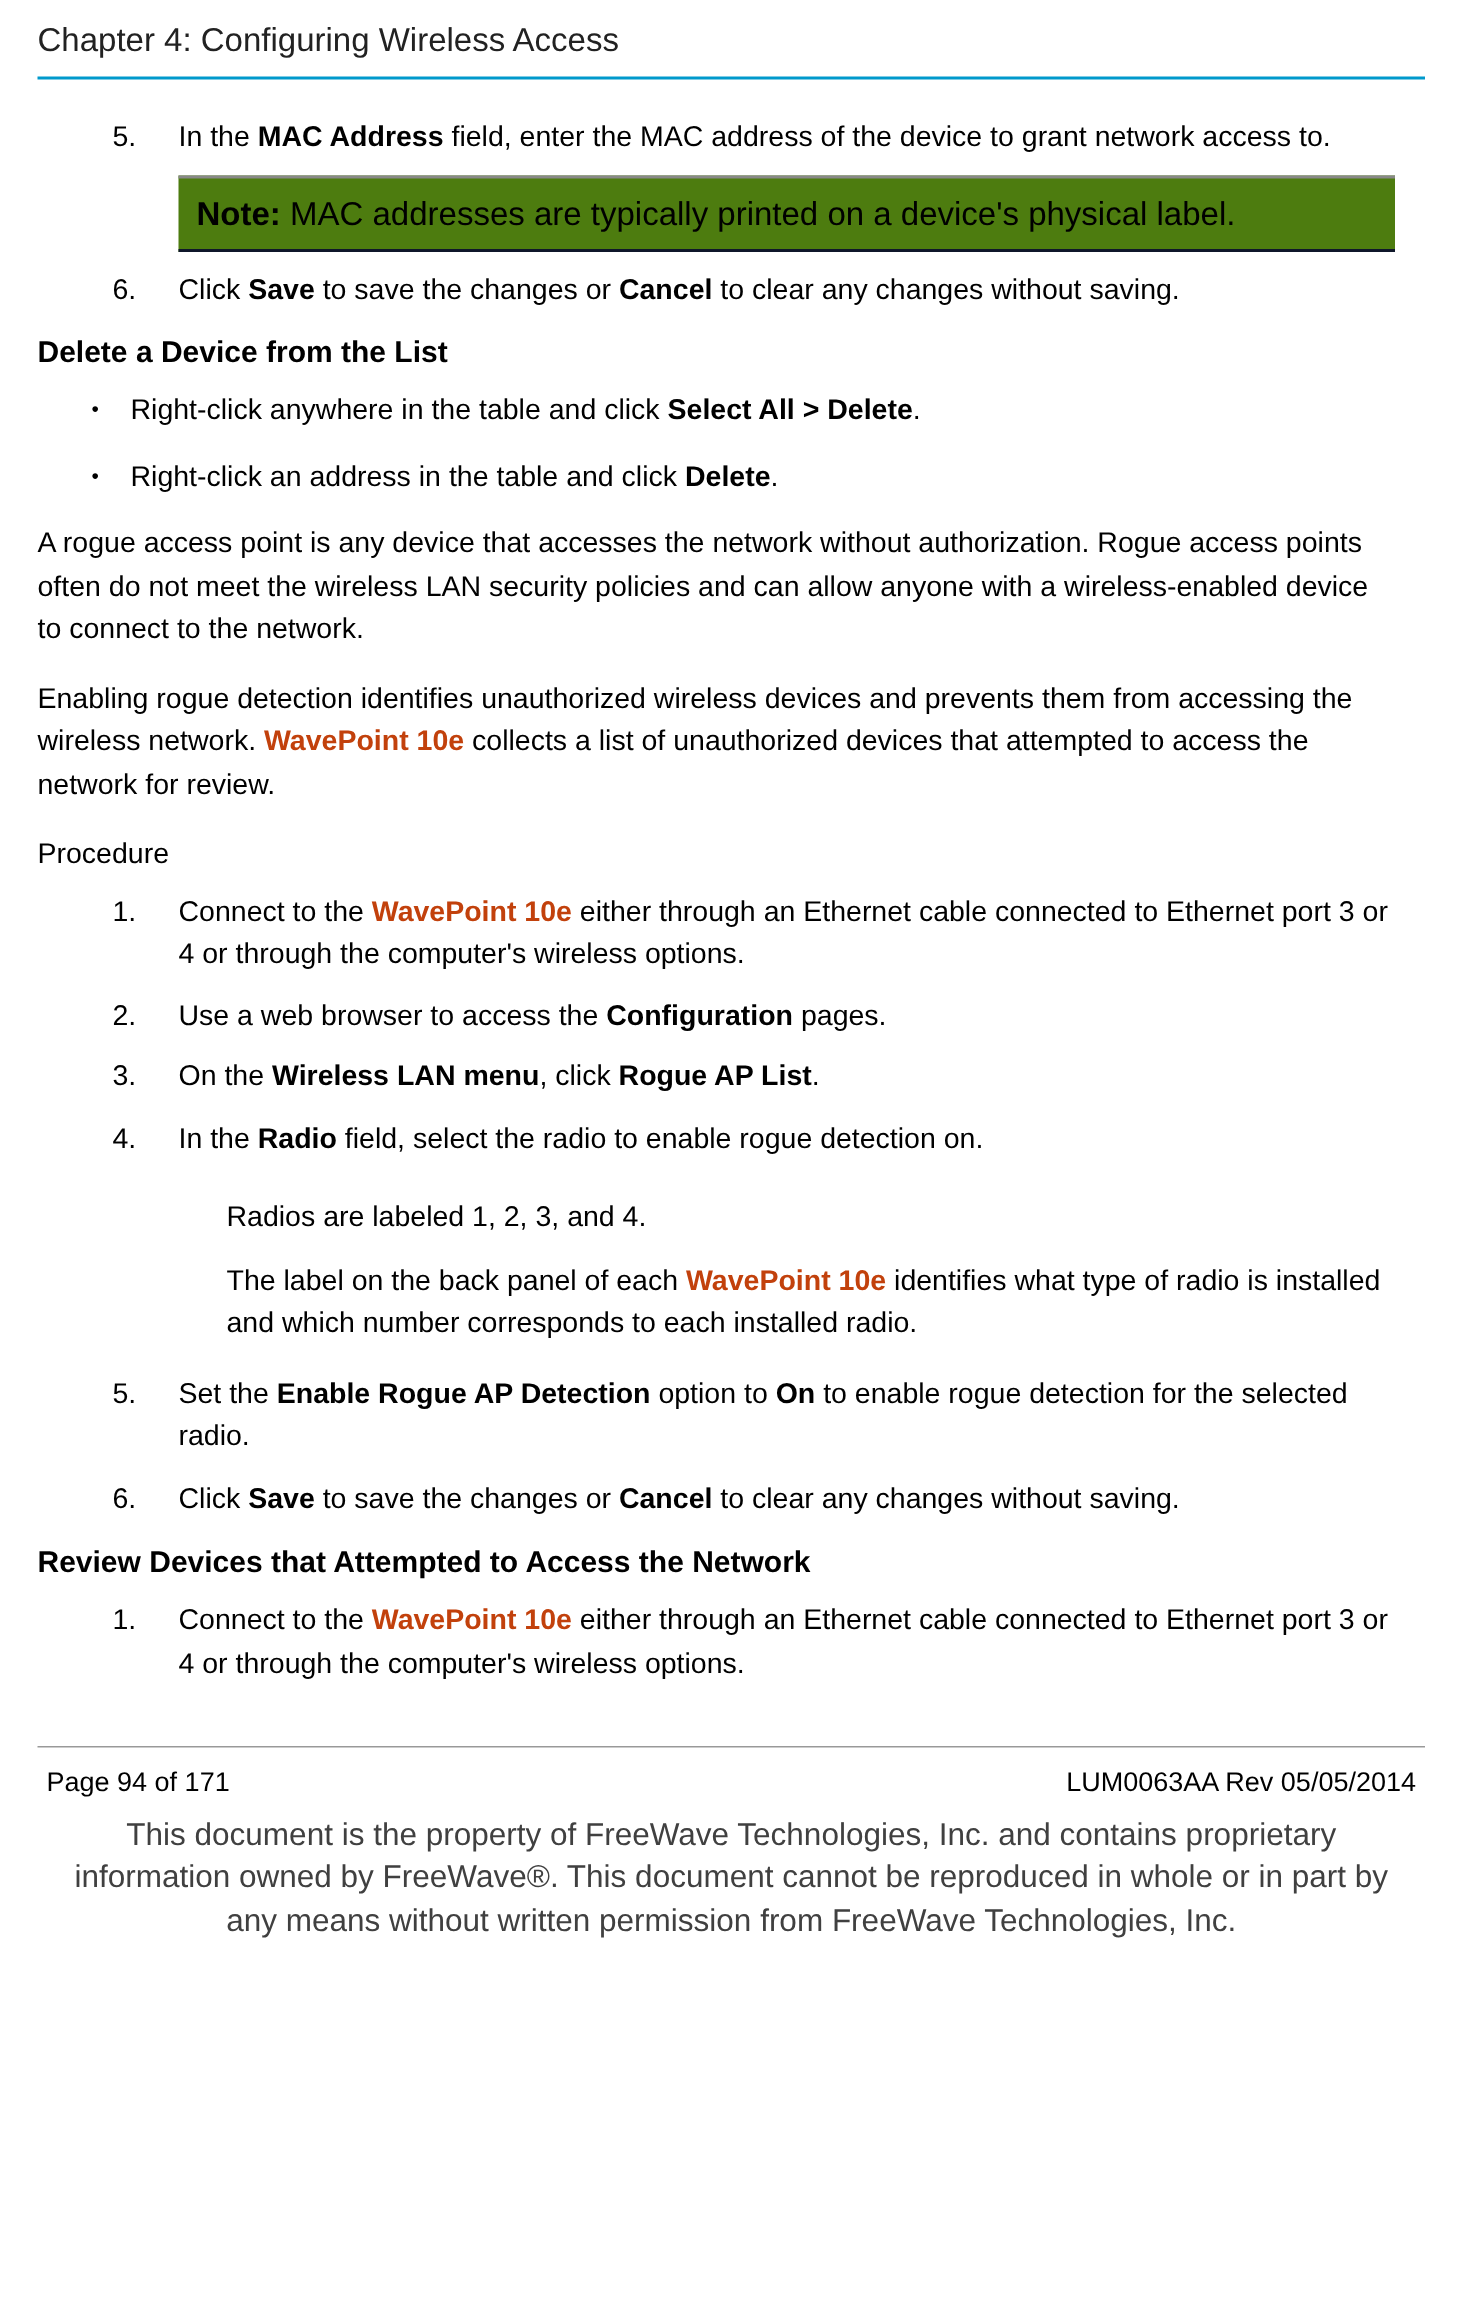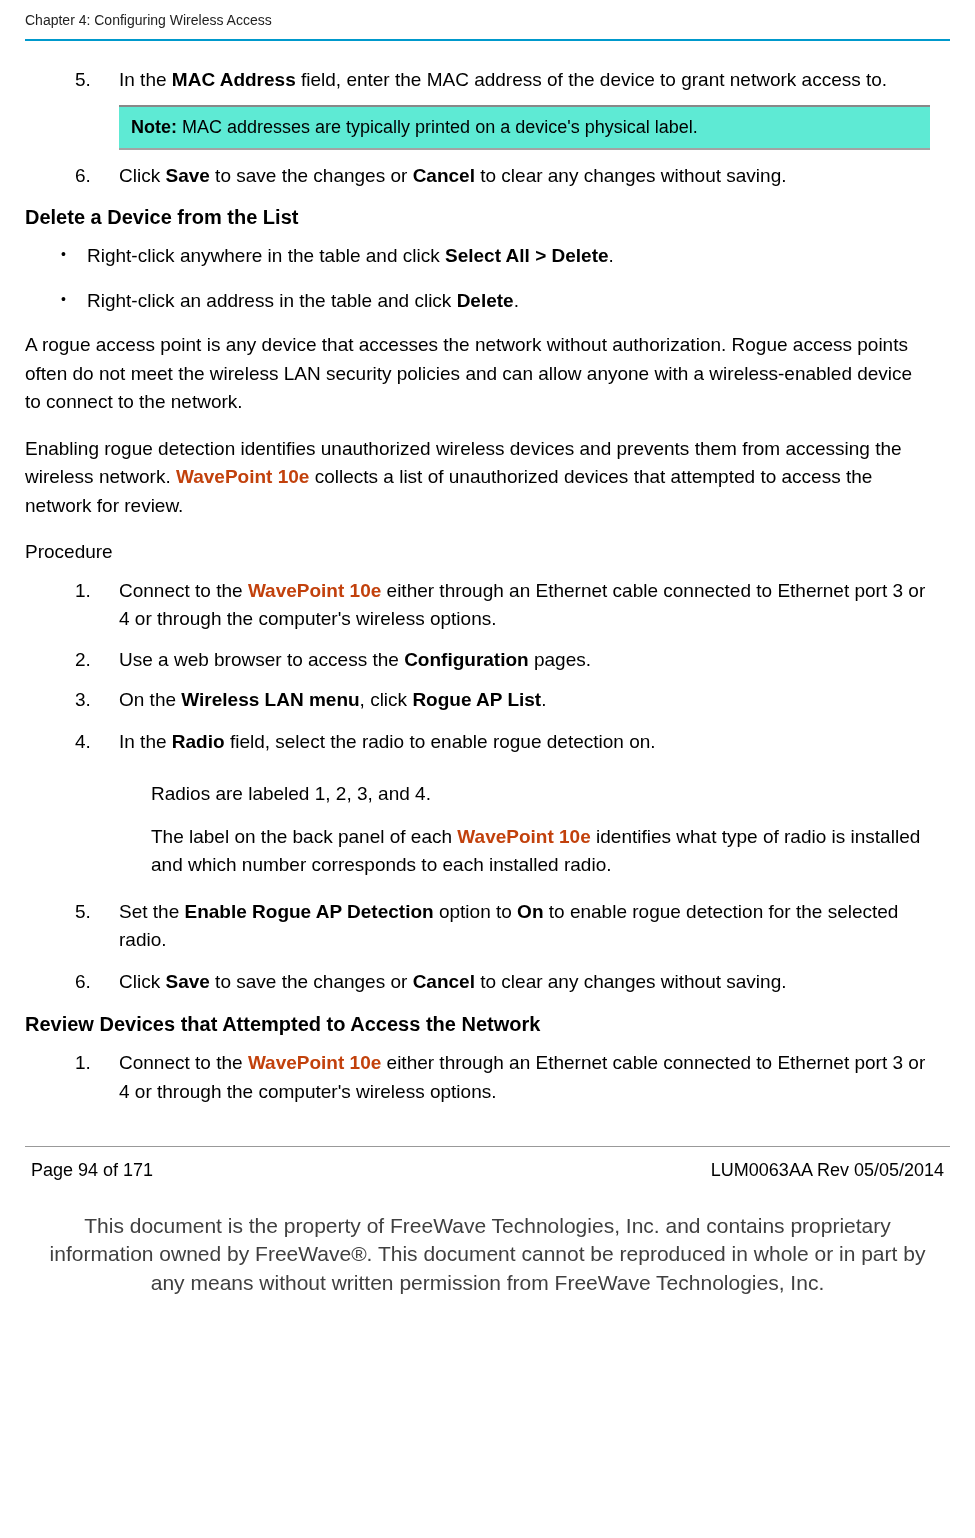--- a/index.html
+++ b/index.html
@@ -10,21 +10,21 @@
     body {
       font-family: Arial, Helvetica, sans-serif;
       font-size: 19px;
       color: #000;
       background: #fff;
       width: 975px;
       padding: 10px 25px 20px 25px;
       line-height: 1.5;
     }
     .chapter-header {
-      font-size: 14px;
+      font-size: 22px;
       color: #222;
       padding-bottom: 8px;
       border-bottom: 2px solid #0099cc;
       margin-bottom: 25px;
     }
     .content {
       padding-left: 50px;
       padding-right: 20px;
     }
     .content-narrow {
@@ -39,28 +39,28 @@
       margin-bottom: 12px;
       padding-left: 44px;
       position: relative;
     }
     ol.numbered > li .num {
       position: absolute;
       left: 0;
       top: 0;
     }
     .note-box {
-      background: #5eead4;
+      background: #4d7c0f;
       border-top: 2px solid #888;
-      border-bottom: 2px solid #a3a3a3;
+      border-bottom: 2px solid #0f172a;
       padding: 7px 12px;
       margin-top: 10px;
       margin-bottom: 10px;
       margin-left: 0px;
-      font-size: 18px;
+      font-size: 22px;
     }
     .note-box .note-label {
       font-weight: bold;
     }
     .h3 {
       font-size: 20px;
       font-weight: bold;
       margin-top: 12px;
       margin-bottom: 10px;
     }
@@ -109,21 +109,21 @@
       border-top: 1px solid #999;
       margin-top: 40px;
       padding-top: 10px;
     }
     .footer-top {
       display: flex;
       justify-content: space-between;
       font-size: 18px;
       color: #000;
       padding: 0 6px;
-      margin-bottom: 28px;
+      margin-bottom: 8px;
     }
     .footer-text {
       text-align: center;
       font-size: 21px;
       color: #404040;
       line-height: 1.35;
       padding: 0 10px;
     }
     .ol-rogue > li {
       margin-bottom: 28px;

